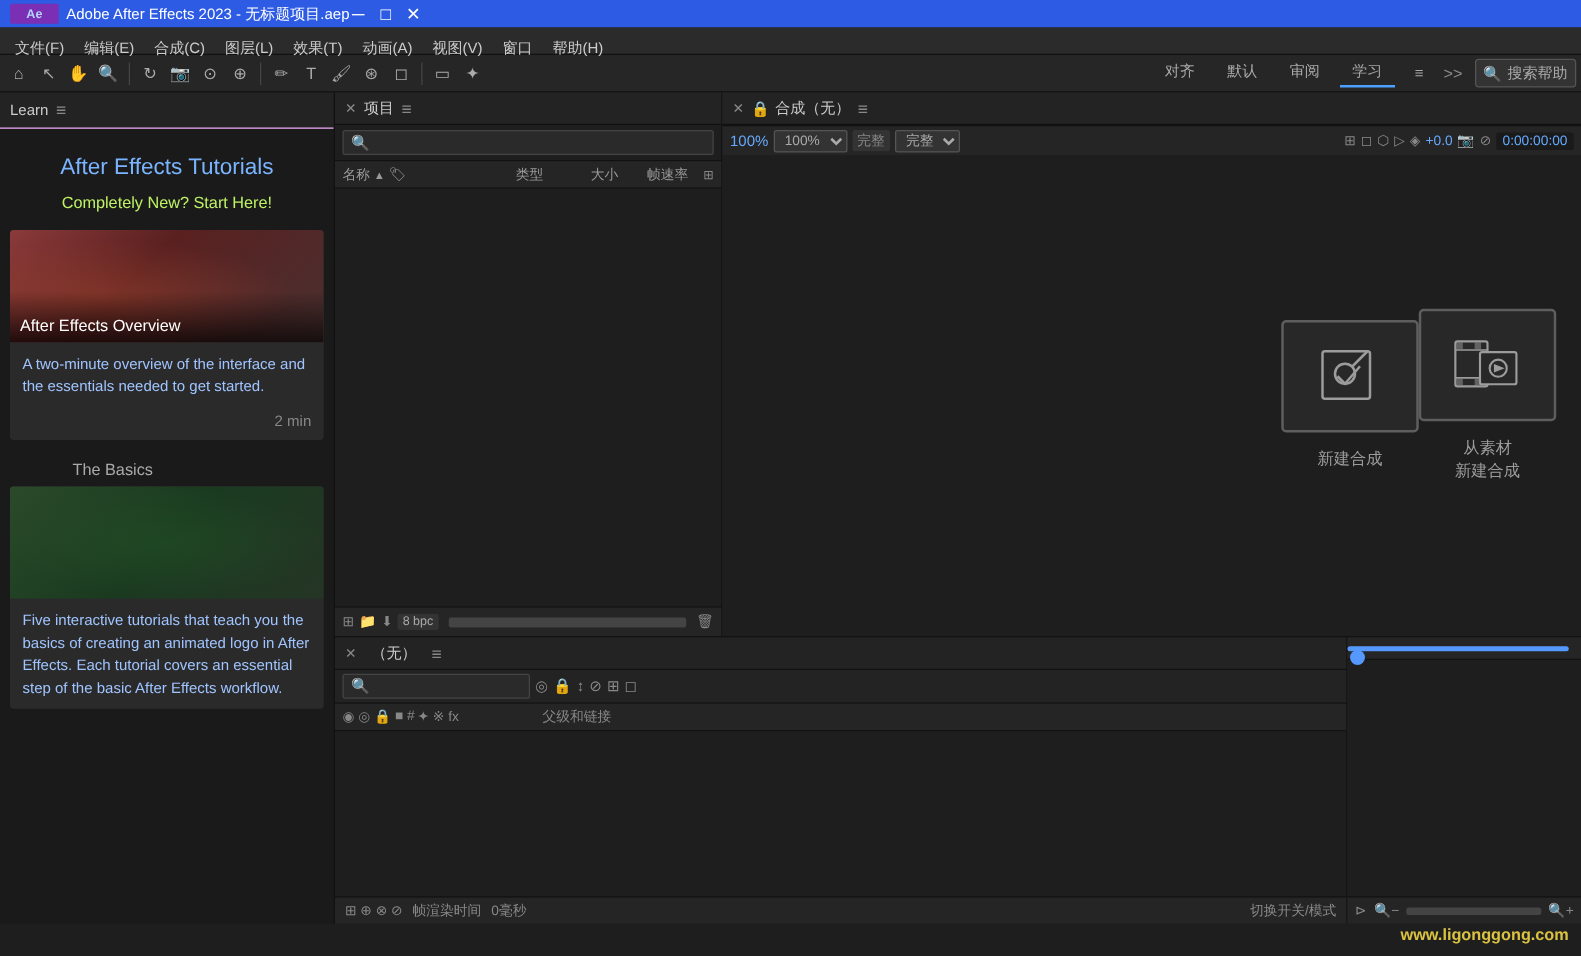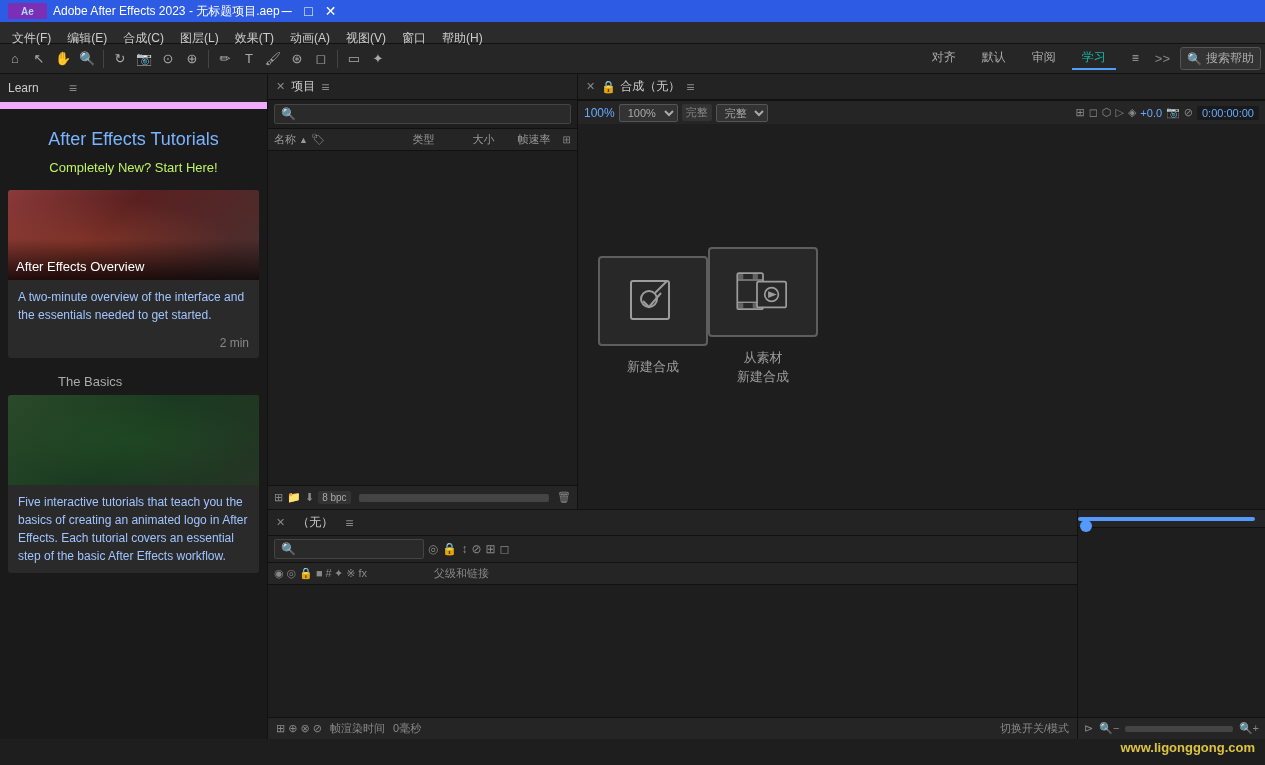--- a/index.html
+++ b/index.html
@@ -53,21 +53,21 @@
     }
     .toolbar-sep { width: 1px; height: 18px; background: #444; margin: 0 3px; }
     .toolbar-spacer { flex: 1; }
     .ws-tab {
       padding: 2px 10px;
       color: #aaa;
       font-size: 12px;
       cursor: pointer;
       border-bottom: 2px solid transparent;
     }
-    .ws-tab.active { color: #14b8a6; border-bottom: 2px solid #4d9fff; }
+    .ws-tab.active { color: #a3a3a3; border-bottom: 2px solid #4d9fff; }
     .search-help { display: flex; align-items: center; background: #333; border: 1px solid #555; border-radius: 3px; padding: 2px 6px; color: #aaa; font-size: 12px; gap: 4px; }
 
     
     #main {
       display: flex;
       height: calc(765px - 22px - 22px - 30px - 26px);
       width: 1265px;
     }
 
     
@@ -80,24 +80,23 @@
     }
     #learn-panel::-webkit-scrollbar { width: 6px; }
     #learn-panel::-webkit-scrollbar-track { background: #1a1a1a; }
     #learn-panel::-webkit-scrollbar-thumb { background: #444; }
 
     .panel-header {
       display: flex;
       align-items: center;
       padding: 6px 8px;
       background: #232323;
-      border-bottom: 7px solid #f0abfc;
+      border-bottom: 1px solid #f0abfc;
       font-size: 12px;
       color: #ccc;
-      gap: 24px;
     }
     .panel-menu-icon { margin-left: 6px; cursor: pointer; color: #888; }
 
     .learn-title {
       color: #7ab4ff;
       font-size: 18px;
       text-align: center;
       padding: 20px 10px 10px;
       font-weight: normal;
     }
@@ -281,21 +280,21 @@
       border-bottom: 1px solid #111;
       font-size: 12px;
       color: #ccc;
     }
 
     .comp-body {
       flex: 1;
       background: #1e1e1e;
       display: flex;
       align-items: center;
-      justify-content: flex-start;
+      justify-content: flex-end;
       padding: 20px;
     }
 
     .comp-button {
       display: flex;
       flex-direction: column;
       align-items: center;
       gap: 12px;
       cursor: pointer;
       opacity: 0.9;

